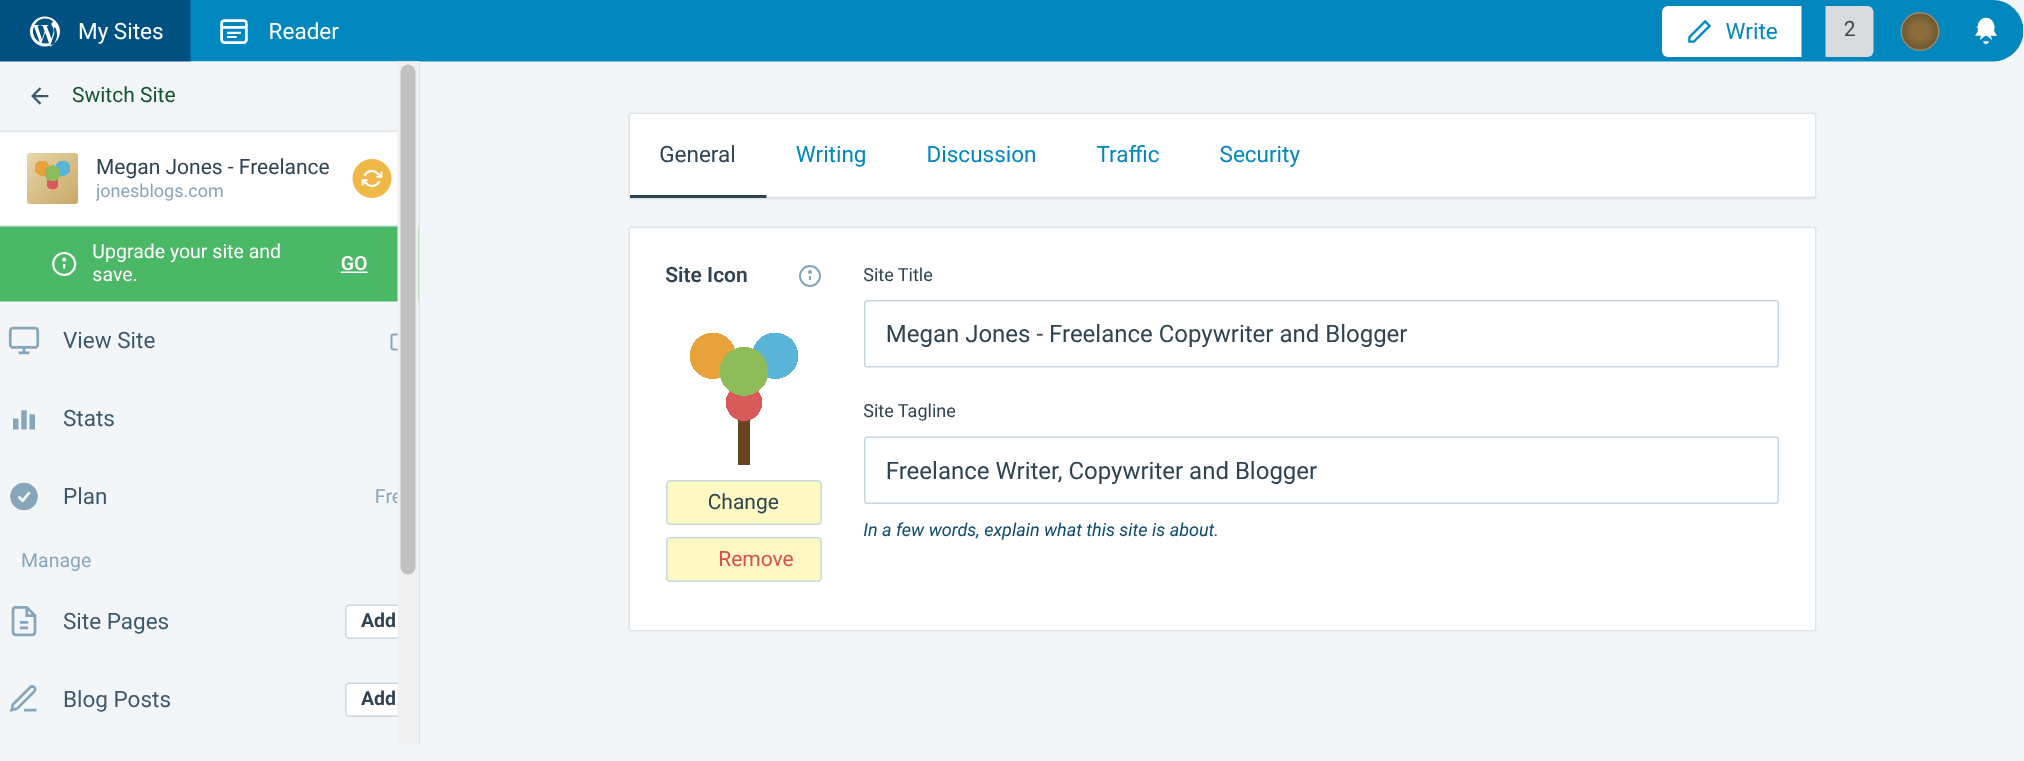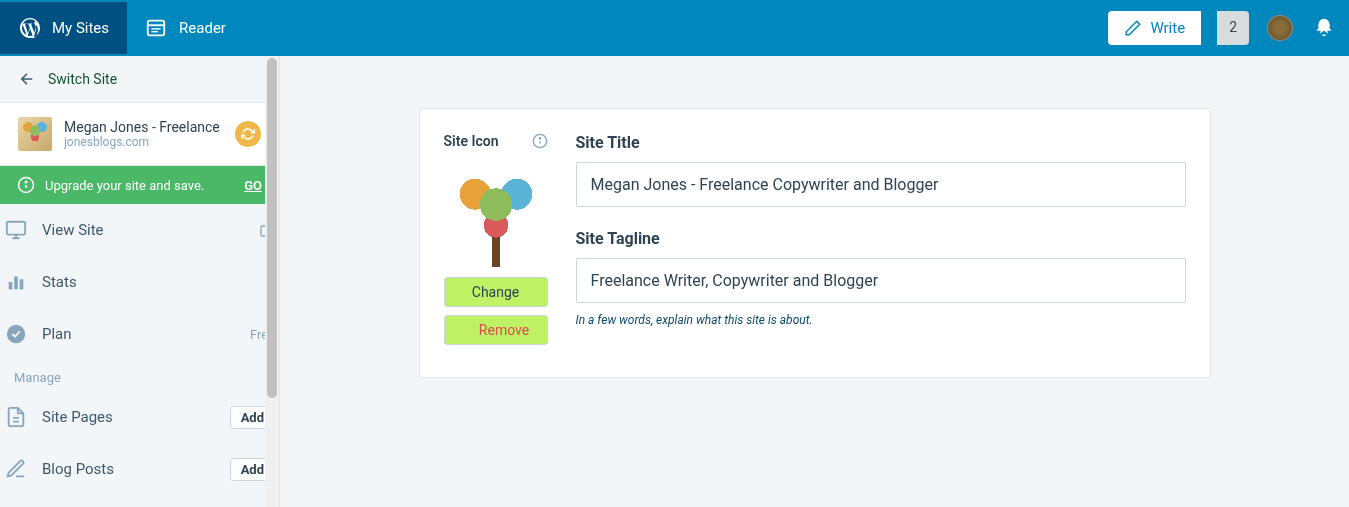--- a/index.html
+++ b/index.html
@@ -1,18 +1,18 @@
 <!DOCTYPE html>
 <html><head>
 <meta charset="utf-8">
 <style>
 * { margin: 0; padding: 0; box-sizing: border-box; font-family: -apple-system, BlinkMacSystemFont, "Segoe UI", Roboto, sans-serif; }
 body { background: #f3f6f8; width: 1349px; height: 507px; overflow: hidden; }
 
-.topbar { background: #0087be; height: 56px; display: flex; align-items: center; color: #fff; }
+.topbar { background: #0087be; height: 41px; display: flex; align-items: center; color: #fff; border-radius: 25px; }
 .topbar-left { background: #005082; height: 52px; padding: 0 18px; display: flex; align-items: center; gap: 10px; font-size: 15px; }
 .topbar-reader { padding: 0 18px; display: flex; align-items: center; gap: 12px; font-size: 15px; }
 .topbar-spacer { flex: 1; }
 .write-group { display: flex; margin-right: 18px; gap: 16px; }
 .write-btn { background: #fff; color: #0087be; border: none; padding: 8px 16px; border-radius: 4px 0 0 4px; display: flex; align-items: center; gap: 8px; font-size: 15px; cursor: pointer; }
 .write-badge { background: #d8dcde; color: #444; padding: 8px 12px; border-radius: 0 4px 4px 0; font-size: 14px; }
 .avatar { width: 26px; height: 26px; border-radius: 50%; background: radial-gradient(circle, #8a6d3b 30%, #5a4a2a 100%); margin-right: 20px; border: 1px solid rgba(255,255,255,0.3); }
 .notif-bell { margin-right: 14px; cursor: pointer; }
 
 .main { display: flex; height: 455px; }
@@ -20,21 +20,21 @@
 .scrollbar { position: absolute; right: 0; top: 0; width: 14px; height: 100%; background: #f0f0f0; }
 .scroll-thumb { position: absolute; right: 2px; top: 2px; width: 10px; height: 340px; background: #c1c1c1; border-radius: 5px; }
 
 .switch-site { padding: 14px 18px; display: flex; align-items: center; gap: 12px; color: #14532d; font-size: 14px; cursor: pointer; }
 .site-card { background: #fff; padding: 14px 18px; display: flex; align-items: center; gap: 12px; border-top: 1px solid #e0e4e8; border-bottom: 1px solid #e0e4e8; }
 .site-icon { width: 34px; height: 34px; background: linear-gradient(135deg,#e8d5a8,#c8a868); border-radius: 2px; position: relative; }
 .site-info { flex: 1; overflow: hidden; }
 .site-name { font-size: 14px; color: #2e4453; white-space: nowrap; overflow: hidden; }
 .site-domain { font-size: 12px; color: #87a6bc; }
 .sync-btn { width: 26px; height: 26px; border-radius: 50%; background: #f0b849; display: flex; align-items: center; justify-content: center; cursor: pointer; }
-.upgrade-bar { background: #4ab866; color: #fff; padding: 10px 17px; display: flex; align-items: center; gap: 10px; font-size: 13px; cursor: pointer; }
+.upgrade-bar { background: #4ab866; color: #fff; padding: 10px 34px; display: flex; align-items: center; gap: 10px; font-size: 13px; cursor: pointer; }
 .upgrade-go { margin-left: auto; text-decoration: underline; font-weight: 600; }
 .nav-item { padding: 14px 4px; display: flex; align-items: center; gap: 14px; color: #3d596d; font-size: 15px; cursor: pointer; }
 .nav-right { margin-left: auto; font-size: 13px; color: #87a6bc; }
 .section-label { padding: 10px 14px 6px; color: #87a6bc; font-size: 13px; }
 .add-btn { margin-left: auto; background: #fff; border: 1px solid #c8d7e1; color: #2e4453; padding: 3px 10px; border-radius: 3px; font-size: 13px; cursor: pointer; font-weight: bold; }
 .nav-icon { width: 24px; height: 24px; color: #87a6bc; display: flex; align-items: center; justify-content: center; }
 
 .content { flex: 1; padding: 34px 64px; }
 .card { background: #fff; border: 1px solid #e0e4e8; border-radius: 2px; max-width: 792px; margin: 0 auto; }
 .tabs { display: flex; border-bottom: 1px solid #e0e4e8; }
@@ -43,24 +43,24 @@
 .panel { margin-top: 18px; }
 .panel-header { display: flex; align-items: center; padding: 16px 24px; border-bottom: 1px solid #e0e4e8; }
 .panel-title { font-size: 16px; color: #2e4453; }
 .save-btn { margin-left: auto; background: #00aadc; color: #fff; border: none; padding: 8px 16px; border-radius: 4px; font-size: 14px; font-weight: 600; cursor: pointer; }
 .panel-body { padding: 24px; display: flex; gap: 28px; }
 .icon-col { width: 104px; }
 .icon-label { display: flex; align-items: center; justify-content: space-between; font-size: 14px; color: #2e4453; margin-bottom: 14px; font-weight: 600; }
 .info-icon { color: #87a6bc; cursor: pointer; }
 .icon-preview { width: 104px; height: 104px; background: #fff; display: flex; align-items: center; justify-content: center; margin-bottom: 10px; }
 .tree-icon { width: 100%; height: 100%; background: radial-gradient(circle at 50% 40%, #8fbc5a 20%, transparent 20%), radial-gradient(circle at 30% 30%, #e8a23c 15%, transparent 15%), radial-gradient(circle at 70% 30%, #5ab4d8 15%, transparent 15%), radial-gradient(circle at 50% 60%, #d85a5a 15%, transparent 15%), linear-gradient(#6b4423, #6b4423); background-size: 100% 100%, 100% 100%, 100% 100%, 100% 100%, 8px 40px; background-position: center, center, center, center, center 65px; background-repeat: no-repeat; }
-.small-btn { width: 100%; border: 1px solid #c8d7e1; background: #bef264; padding: 6px; border-radius: 3px; font-size: 14px; cursor: pointer; margin-bottom: 8px; color: #2e4453; }
+.small-btn { width: 100%; border: 1px solid #c8d7e1; background: #fef9c3; padding: 6px; border-radius: 3px; font-size: 14px; cursor: pointer; margin-bottom: 8px; color: #2e4453; }
 .small-btn.danger { color: #d94f4f; padding-left: 23px; }
 .fields-col { flex: 1; }
-.field-label { font-size: 16px; color: #2e4453; font-weight: 700; display: block; margin-bottom: 10px; }
+.field-label { font-size: 12px; color: #2e4453; font-weight: 400; display: block; margin-bottom: 10px; }
 .text-input { width: 100%; border: 1px solid #c8d7e1; padding: 12px 14px; font-size: 16px; border-radius: 2px; margin-bottom: 22px; color: #2e4453; }
 .help-text { font-size: 12px; color: #0c4a6e; font-style: italic; }
 
 svg { display: block; }
 </style>
 </head>
 <body>
 
 <div class="topbar">
   <div class="topbar-left">
@@ -183,20 +183,29 @@
         </span>
       <span>Blog Posts</span>
       <button class="add-btn">Add</button>
     </div>
     <div class="scrollbar">
         <div class="scroll-thumb"></div>
       </div>
   </div>
 
   <div class="content">
+    <div class="card">
+      <div class="tabs">
+        <div class="tab active">General</div>
+        <div class="tab">Writing</div>
+        <div class="tab">Discussion</div>
+        <div class="tab">Traffic</div>
+        <div class="tab">Security</div>
+      </div>
+    </div>
 
     <div class="card panel">
       <div class="panel-body">
         <div class="icon-col">
           <div class="icon-label">
             <span>Site Icon</span>
             <span class="info-icon">
               <svg width="16" height="16" viewBox="0 0 24 24" fill="none" stroke="#87a6bc" stroke-width="2">
                   <circle cx="12" cy="12" r="10"></circle>
                   <line x1="12" y1="16" x2="12" y2="12"></line>

